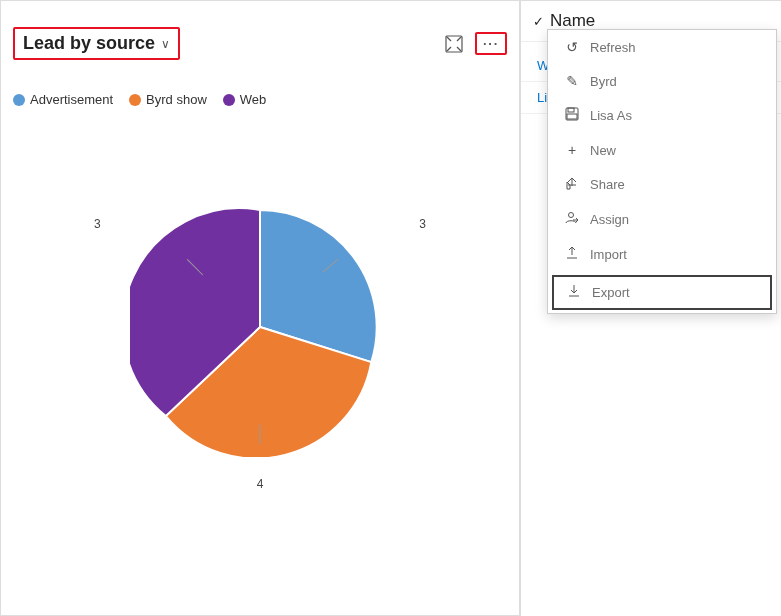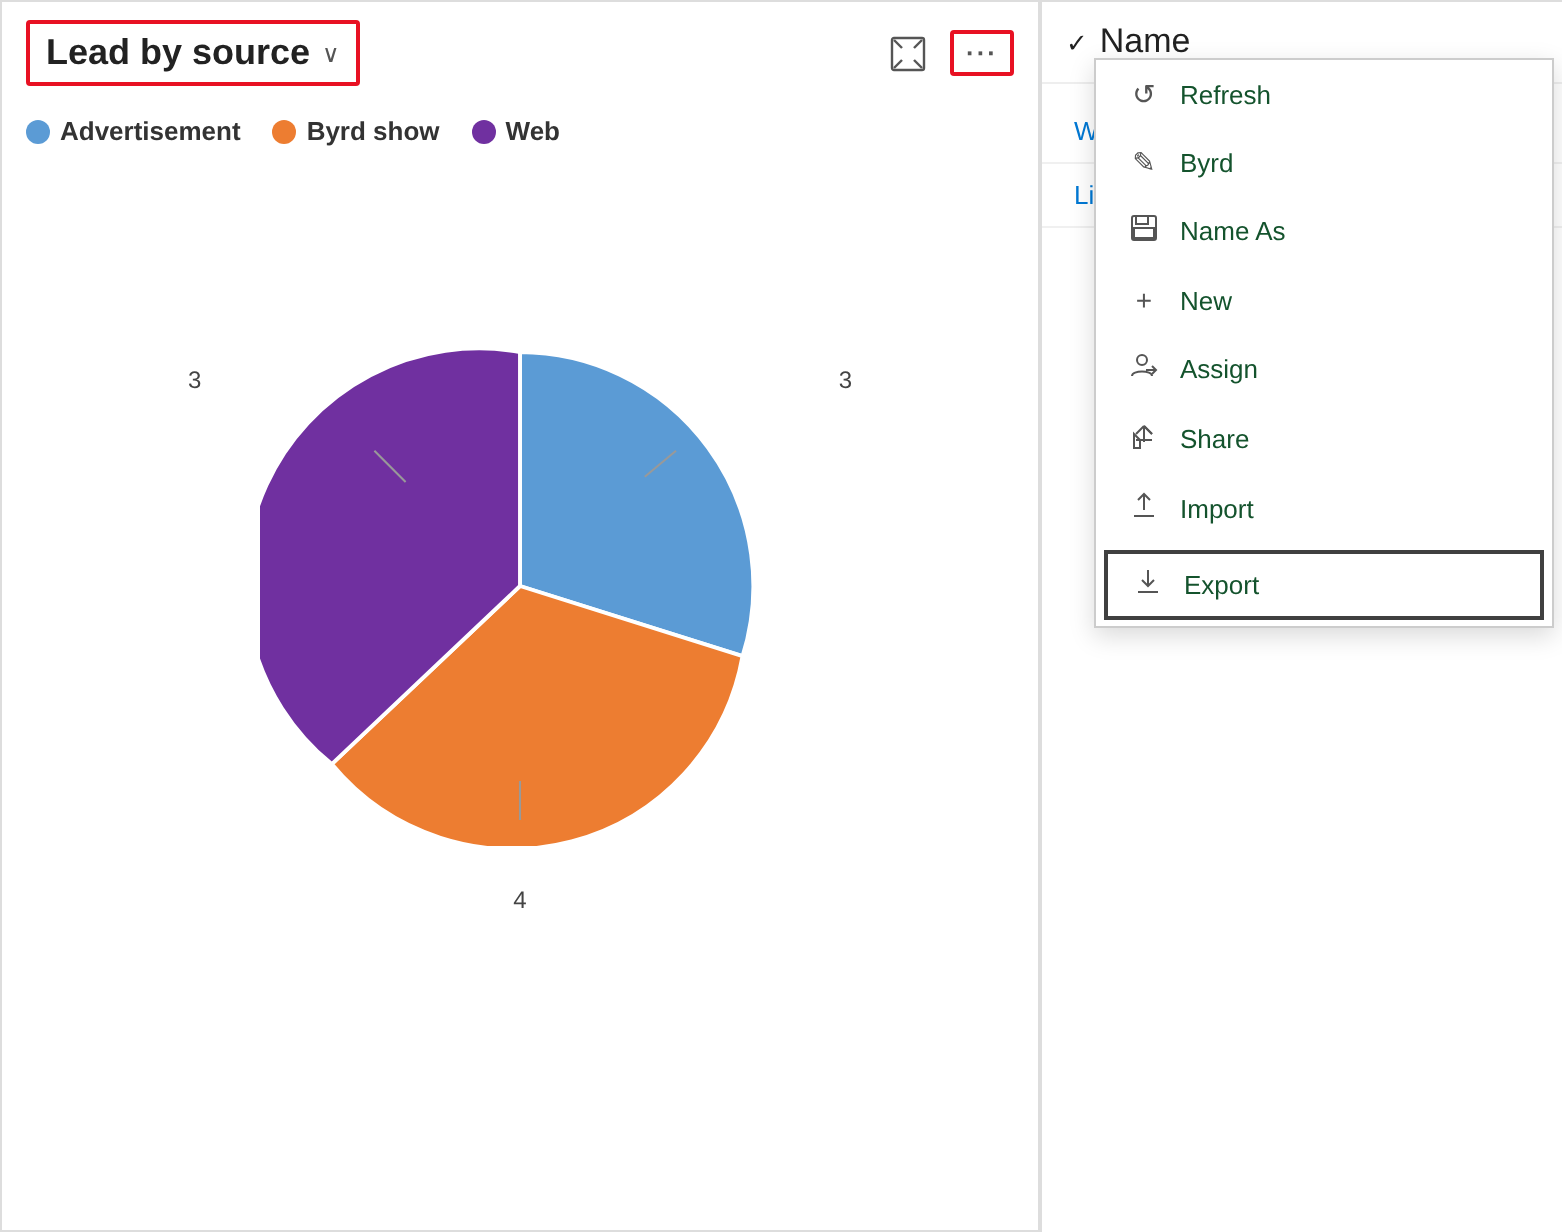--- a/index.html
+++ b/index.html
@@ -26,21 +26,21 @@
       height: 616px;
       border: 1px solid #ddd;
       position: relative;
       background: #fff;
     }
 
     .chart-header {
       display: flex;
       align-items: center;
       justify-content: space-between;
-      padding: 9px 12px;
+      padding: 26px 12px;
       border-bottom: none;
     }
 
     .chart-title-area {
       display: flex;
       align-items: center;
       gap: 4px;
       border: 2px solid #e81123;
       padding: 4px 8px;
       border-radius: 2px;
@@ -95,21 +95,20 @@
       gap: 16px;
       padding: 6px 12px 10px 12px;
     }
 
     .legend-item {
       display: flex;
       align-items: center;
       gap: 5px;
       font-size: 13px;
       color: #333;
-      font-weight: bold;
     }
 
     .legend-dot {
       width: 12px;
       height: 12px;
       border-radius: 50%;
       flex-shrink: 0;
     }
 
     .pie-container {
@@ -208,21 +207,21 @@
 
     .menu-icon {
       width: 16px;
       text-align: center;
       font-size: 14px;
       color: #555;
       flex-shrink: 0;
     }
 
     .menu-label {
-      color: #14532d;
+      color: #737373;
       text-align: center;
     }
   </style>
 </head>
 <body>
 
 <div class="main-container">
 
   <div class="chart-panel">
 
@@ -308,49 +307,49 @@
         <span class="menu-label">Byrd</span>
       </div>
       <div class="menu-item">
         <span class="menu-icon">
           <svg width="14" height="14" viewBox="0 0 14 14" fill="none" xmlns="http://www.w3.org/2000/svg">
             <rect x="1" y="1" width="12" height="12" rx="1" stroke="#555" stroke-width="1" fill="none"></rect>
             <rect x="3" y="1" width="6" height="4" rx="0" stroke="#555" stroke-width="1" fill="none"></rect>
             <rect x="2" y="7" width="10" height="5" rx="0" stroke="#555" stroke-width="1" fill="none"></rect>
           </svg>
         </span>
-        <span class="menu-label">Name As</span>
+        <span class="menu-label">Lisa As</span>
       </div>
       <div class="menu-item">
         <span class="menu-icon">+</span>
         <span class="menu-label">New</span>
+      </div>
+      <div class="menu-item">
+        <span class="menu-icon">
+          <svg width="14" height="14" viewBox="0 0 14 14" fill="none" xmlns="http://www.w3.org/2000/svg">
+            <path d="M7 2 L11 6 M7 2 L11 6 M7 2 V10 M2 6 L5 9 V13 H2 V6Z" stroke="#555" stroke-width="1" fill="none"></path>
+            <path d="M3 9 H11 M7 2 L11 6 M7 2 L3 6" stroke="#555" stroke-width="1" fill="none"></path>
+          </svg>
+        </span>
+        <span class="menu-label">Share</span>
       </div>
       <div class="menu-item">
         <span class="menu-icon">
           <svg width="14" height="14" viewBox="0 0 14 14" fill="none" xmlns="http://www.w3.org/2000/svg">
             <circle cx="6" cy="4" r="2.5" stroke="#555" stroke-width="1" fill="none"></circle>
             <path d="M1 12 C1 9 11 9 11 12" stroke="#555" stroke-width="1" fill="none"></path>
             <path d="M11 7 L13 9 L11 11" stroke="#555" stroke-width="1" fill="none"></path>
             <line x1="8" y1="9" x2="13" y2="9" stroke="#555" stroke-width="1"></line>
           </svg>
         </span>
         <span class="menu-label">Assign</span>
       </div>
       <div class="menu-item">
         <span class="menu-icon">
           <svg width="14" height="14" viewBox="0 0 14 14" fill="none" xmlns="http://www.w3.org/2000/svg">
-            <path d="M7 2 L11 6 M7 2 L11 6 M7 2 V10 M2 6 L5 9 V13 H2 V6Z" stroke="#555" stroke-width="1" fill="none"></path>
-            <path d="M3 9 H11 M7 2 L11 6 M7 2 L3 6" stroke="#555" stroke-width="1" fill="none"></path>
-          </svg>
-        </span>
-        <span class="menu-label">Share</span>
-      </div>
-      <div class="menu-item">
-        <span class="menu-icon">
-          <svg width="14" height="14" viewBox="0 0 14 14" fill="none" xmlns="http://www.w3.org/2000/svg">
             <line x1="7" y1="9" x2="7" y2="1" stroke="#555" stroke-width="1"></line>
             <polyline points="4,4 7,1 10,4" stroke="#555" stroke-width="1" fill="none"></polyline>
             <line x1="2" y1="12" x2="12" y2="12" stroke="#555" stroke-width="1"></line>
           </svg>
         </span>
         <span class="menu-label">Import</span>
       </div>
 
       <div class="menu-item highlighted" style="border:2px solid #404040; margin:3px 4px; padding:7px 12px;">
         <span class="menu-icon">

